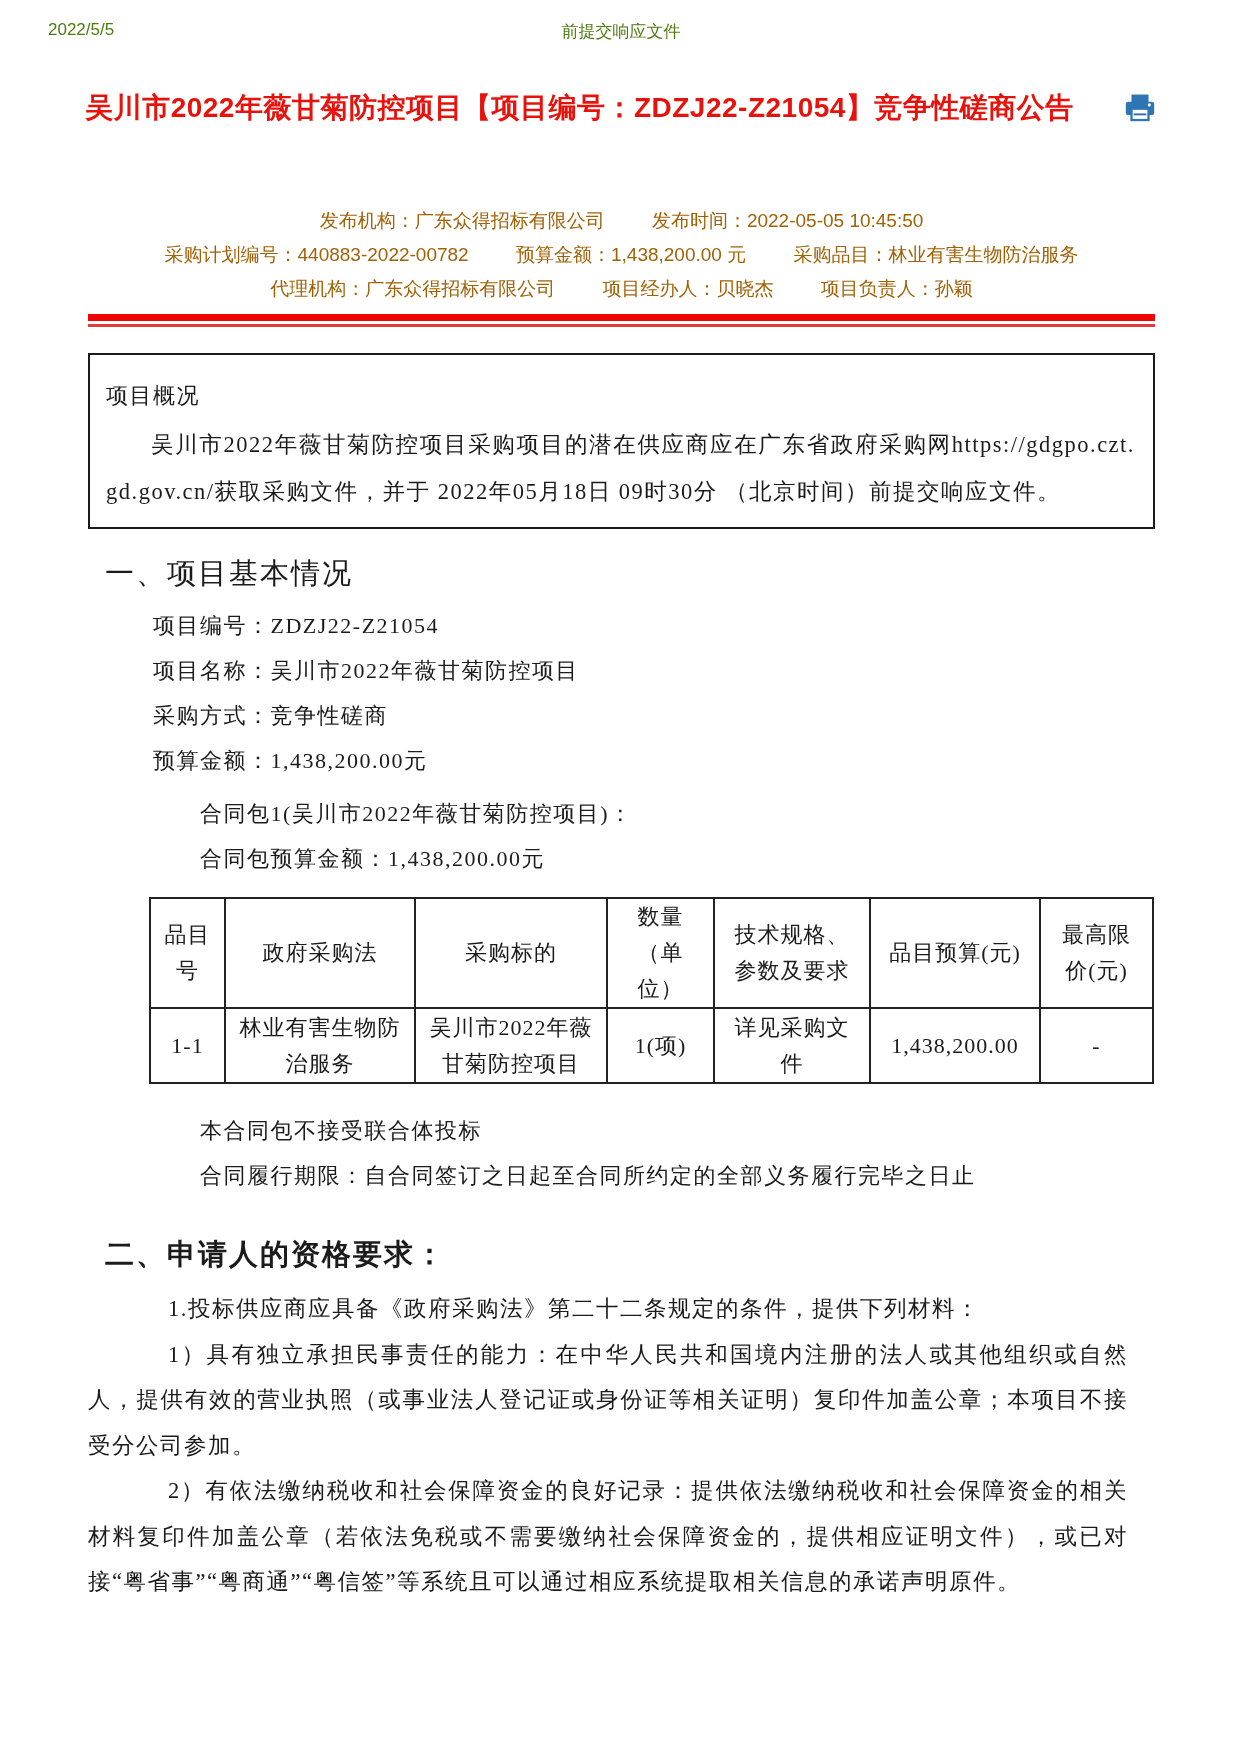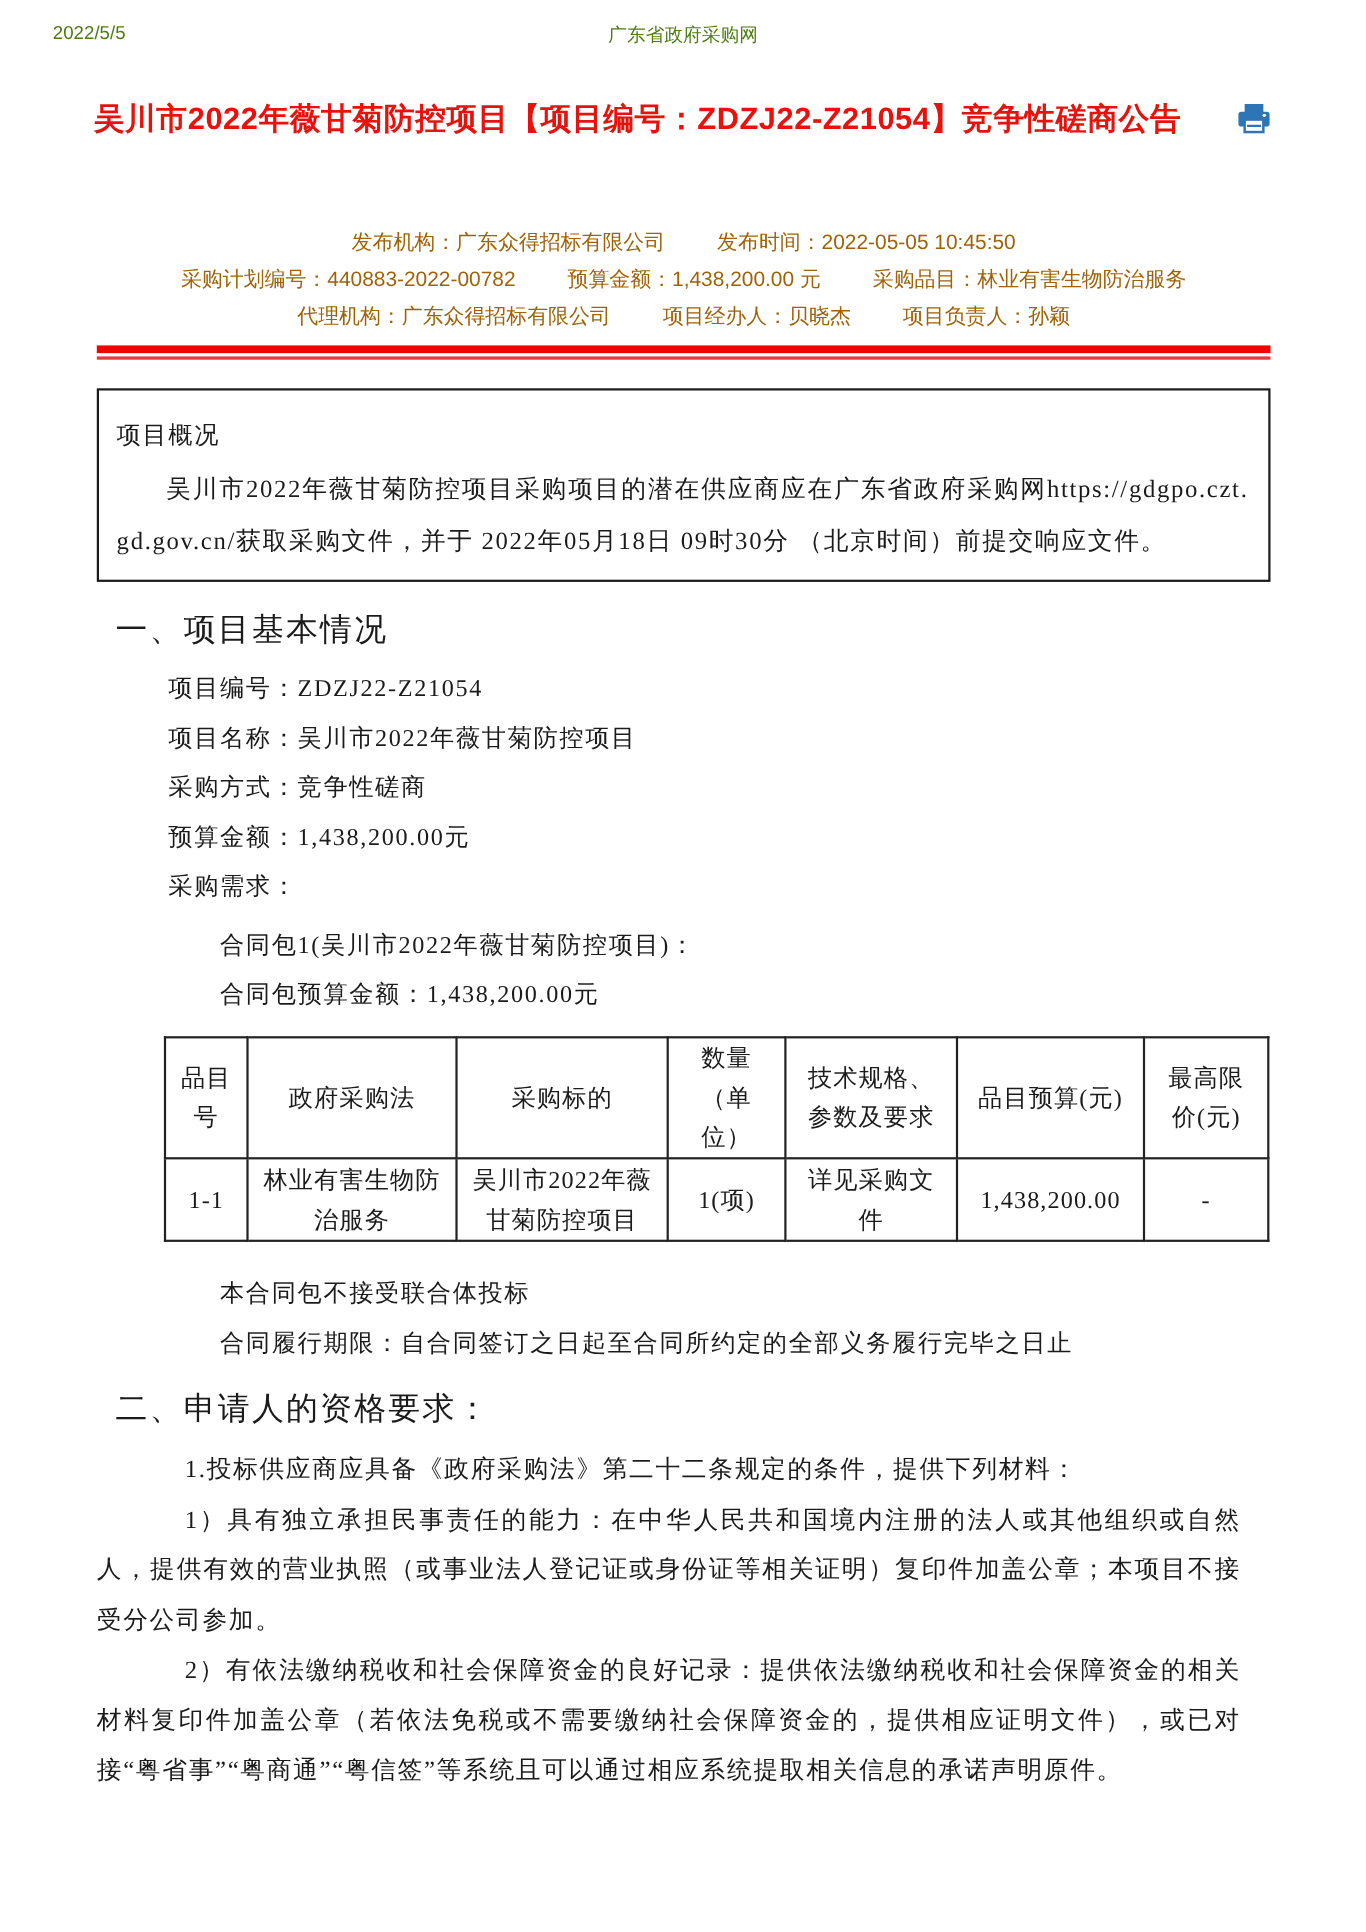--- a/index.html
+++ b/index.html
@@ -33,21 +33,21 @@
   .red-rule{margin-top:8px;}
   .rule-thick{height:7px;background:#f00505;}
   .rule-thin{height:3px;background:#e23b3b;margin-top:3px;}
   
   .overview-box{margin-top:26px;border:2px solid #1a1a1a;padding:24px 18px 12px 16px;}
   .overview-label{margin:0;font-size:22px;line-height:34px;letter-spacing:1.5px;}
   .overview-para{margin:8px 0 0 0;font-size:22.5px;line-height:47px;letter-spacing:1.5px;
     text-indent:45px;text-align:justify;word-break:break-all;}
   
   .section-heading{margin:26px 0 0 17px;font-size:29px;line-height:36px;font-weight:normal;letter-spacing:2px;}
-  .section-heading.second{margin-top:20px;}
+  .section-heading.second{margin-top:38px;font-weight:bold;}
   
   .details{margin-top:12px;}
   .detail-line{margin:0;font-size:22px;line-height:45px;letter-spacing:1.5px;padding-left:65px;}
   .pkg-lines{margin-top:8px;}
   .pkg-line{margin:0;font-size:22px;line-height:45px;letter-spacing:1.5px;padding-left:112px;}
   
   table.items{border-collapse:collapse;margin:16px 0 0 61px;table-layout:fixed;width:1003px;border-radius:17px;}
   table.items th,table.items td{border:2px solid #222;font-weight:normal;
     font-size:22px;letter-spacing:1px;text-align:center;vertical-align:middle;padding:0 12px;line-height:36px;}
   table.items thead tr{height:107px;}
@@ -63,21 +63,21 @@
   .req-para{margin:0;font-size:22.5px;line-height:45.5px;letter-spacing:1.5px;
     text-indent:80px;text-align:justify;max-width:1040px;}
 </style>
 </head>
 <body>
 
 <div class="page">
 
   <div class="print-header">
     <span class="ph-date">2022/5/5</span>
-    <span class="ph-site">广东省政府采购网</span>
+    <span class="ph-site">前提交响应文件</span>
   </div>
 
   <div class="content">
 
     <div class="title-row">
       <h1 class="doc-title">吴川市2022年薇甘菊防控项目【项目编号：ZDZJ22-Z21054】竞争性磋商公告</h1>
       <span class="printer-btn" title="">
         <svg width="34" height="34" viewBox="0 0 24 24" aria-hidden="true">
           <rect x="6" y="2.5" width="12" height="5.5" fill="#2e75b6"></rect>
           <rect x="2" y="7.5" width="20" height="9.5" rx="1.8" fill="#2e75b6"></rect>
@@ -115,21 +115,20 @@
       <p class="overview-para">吴川市2022年薇甘菊防控项目采购项目的潜在供应商应在广东省政府采购网https://gdgpo.czt.gd.gov.cn/获取采购文件，并于 2022年05月18日 09时30分 （北京时间）前提交响应文件。</p>
     </div>
 
     <h2 class="section-heading">一、项目基本情况</h2>
 
     <div class="details">
       <p class="detail-line">项目编号：ZDZJ22-Z21054</p>
       <p class="detail-line">项目名称：吴川市2022年薇甘菊防控项目</p>
       <p class="detail-line">采购方式：竞争性磋商</p>
       <p class="detail-line">预算金额：1,438,200.00元</p>
-      <p class="detail-line">采购需求：</p>
     </div>
 
     <div class="pkg-lines">
       <p class="pkg-line">合同包1(吴川市2022年薇甘菊防控项目)：</p>
       <p class="pkg-line">合同包预算金额：1,438,200.00元</p>
     </div>
 
     <table class="items">
       <colgroup>
         <col style="width:75px">

